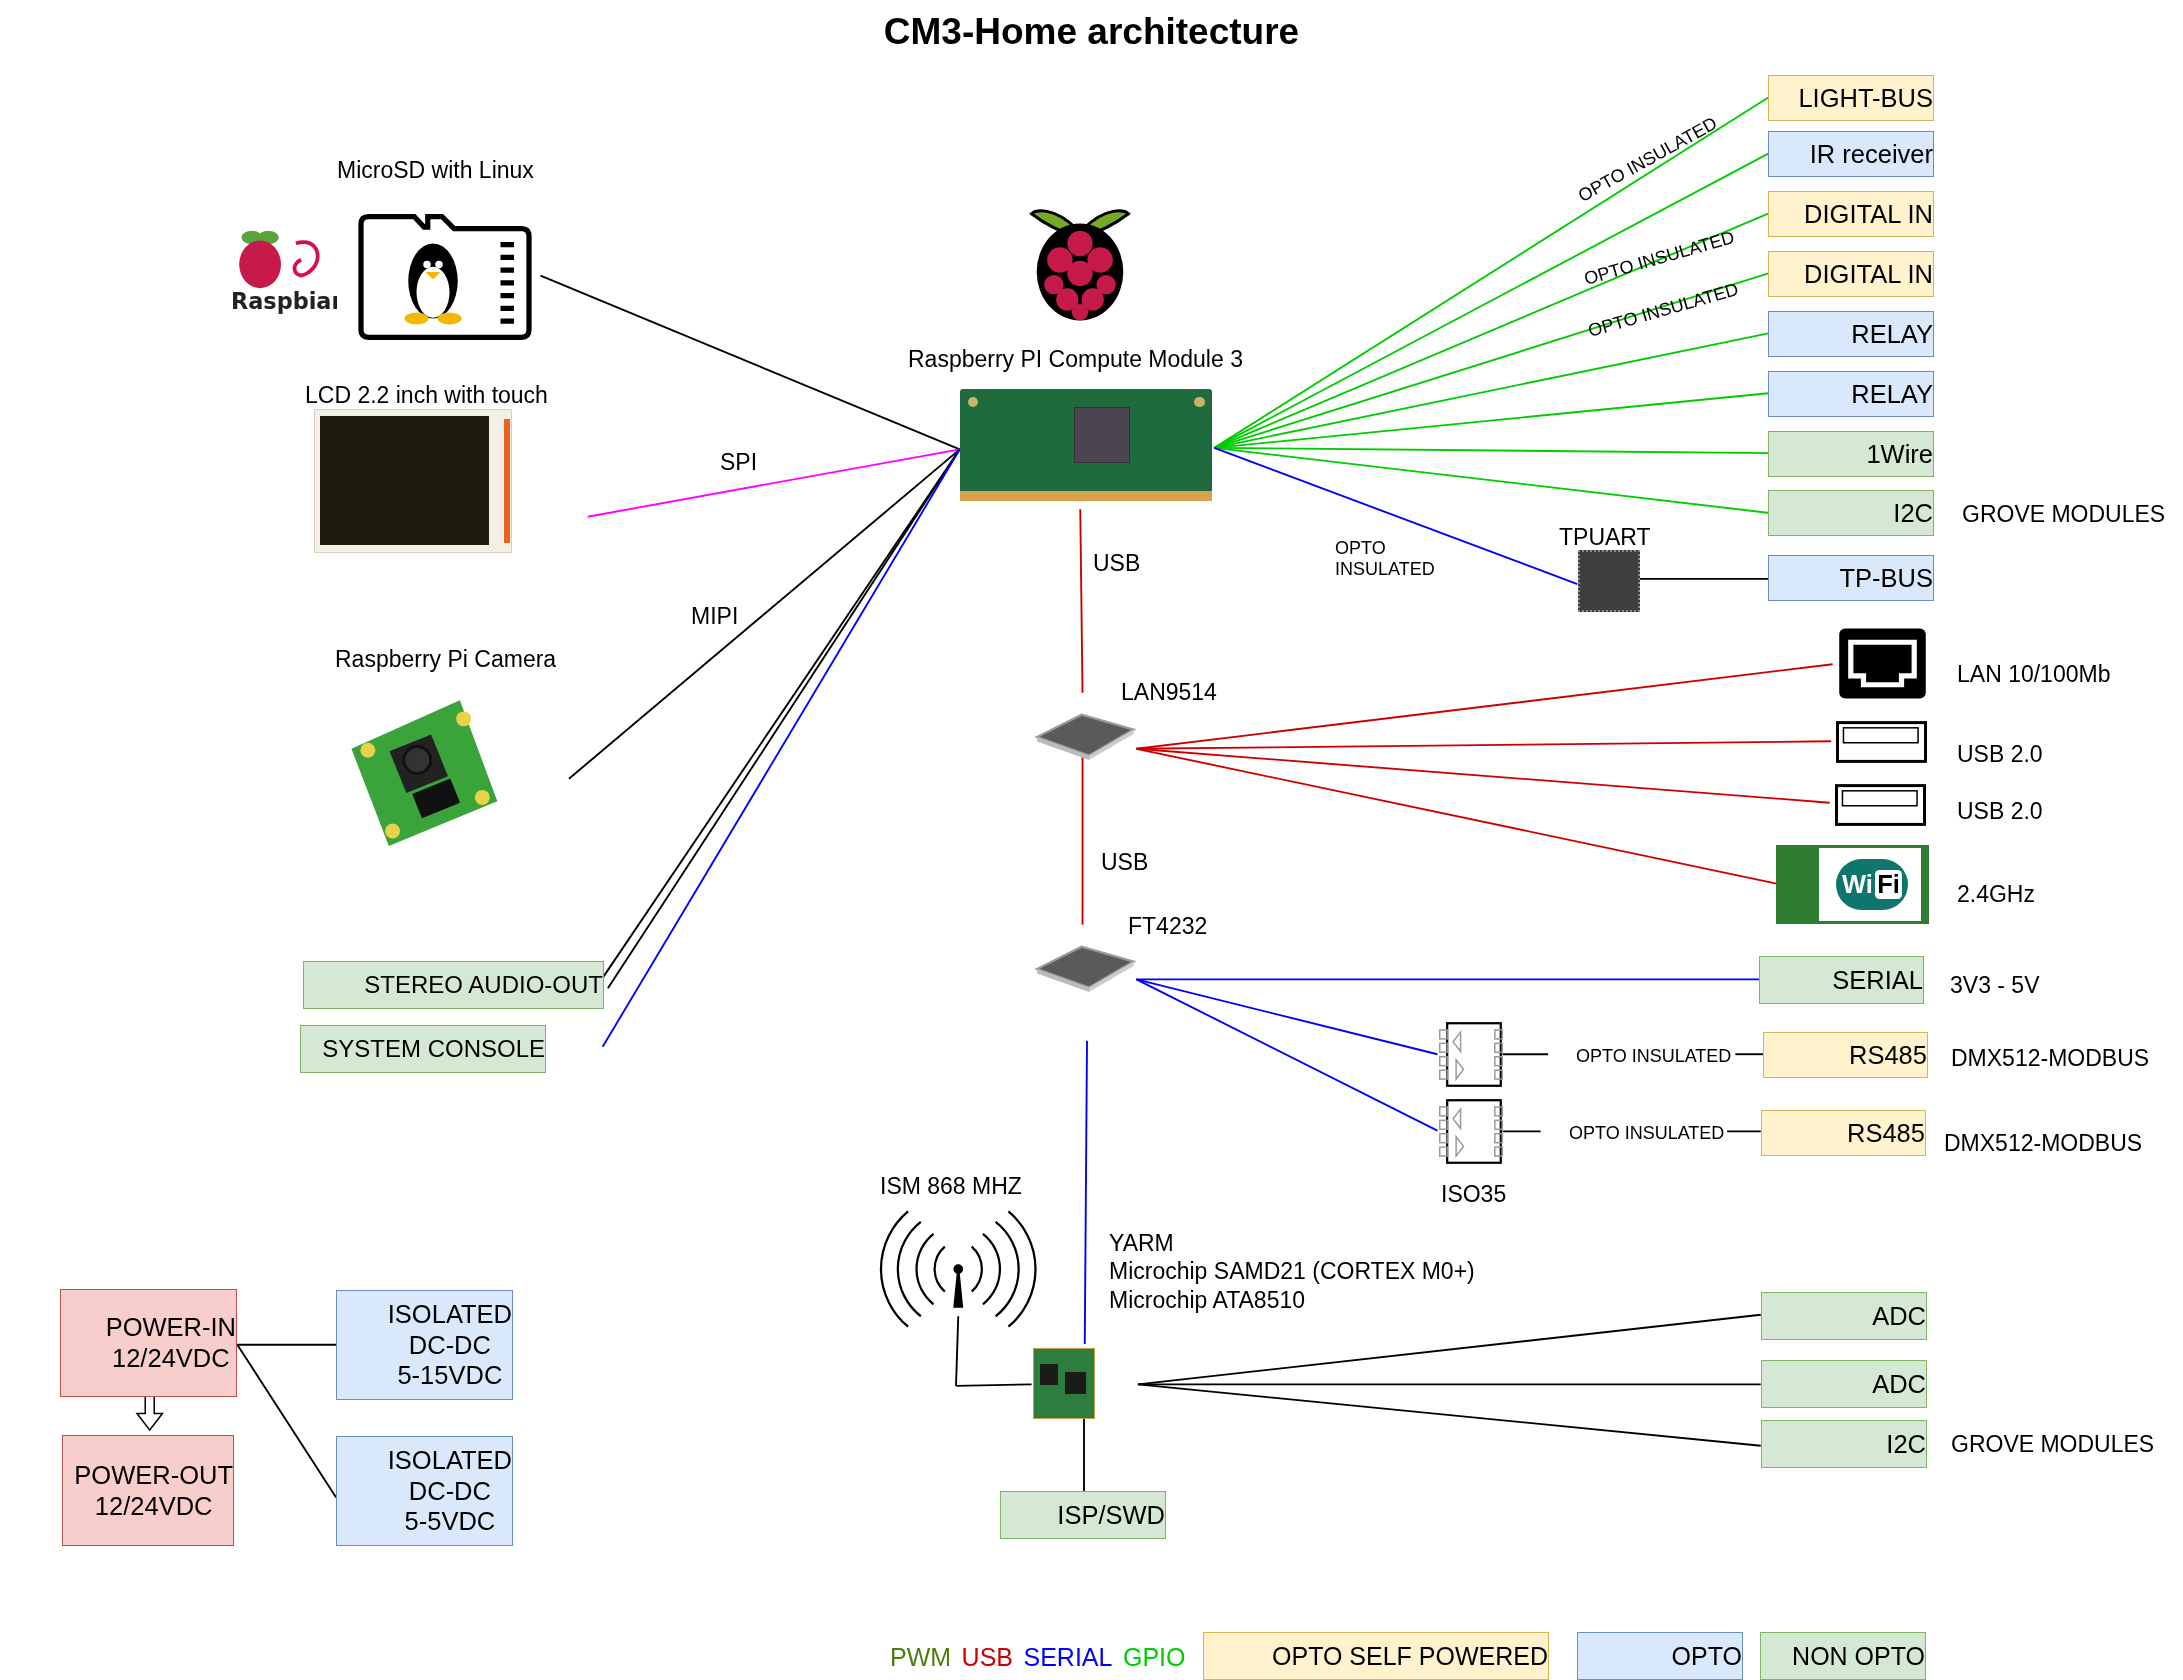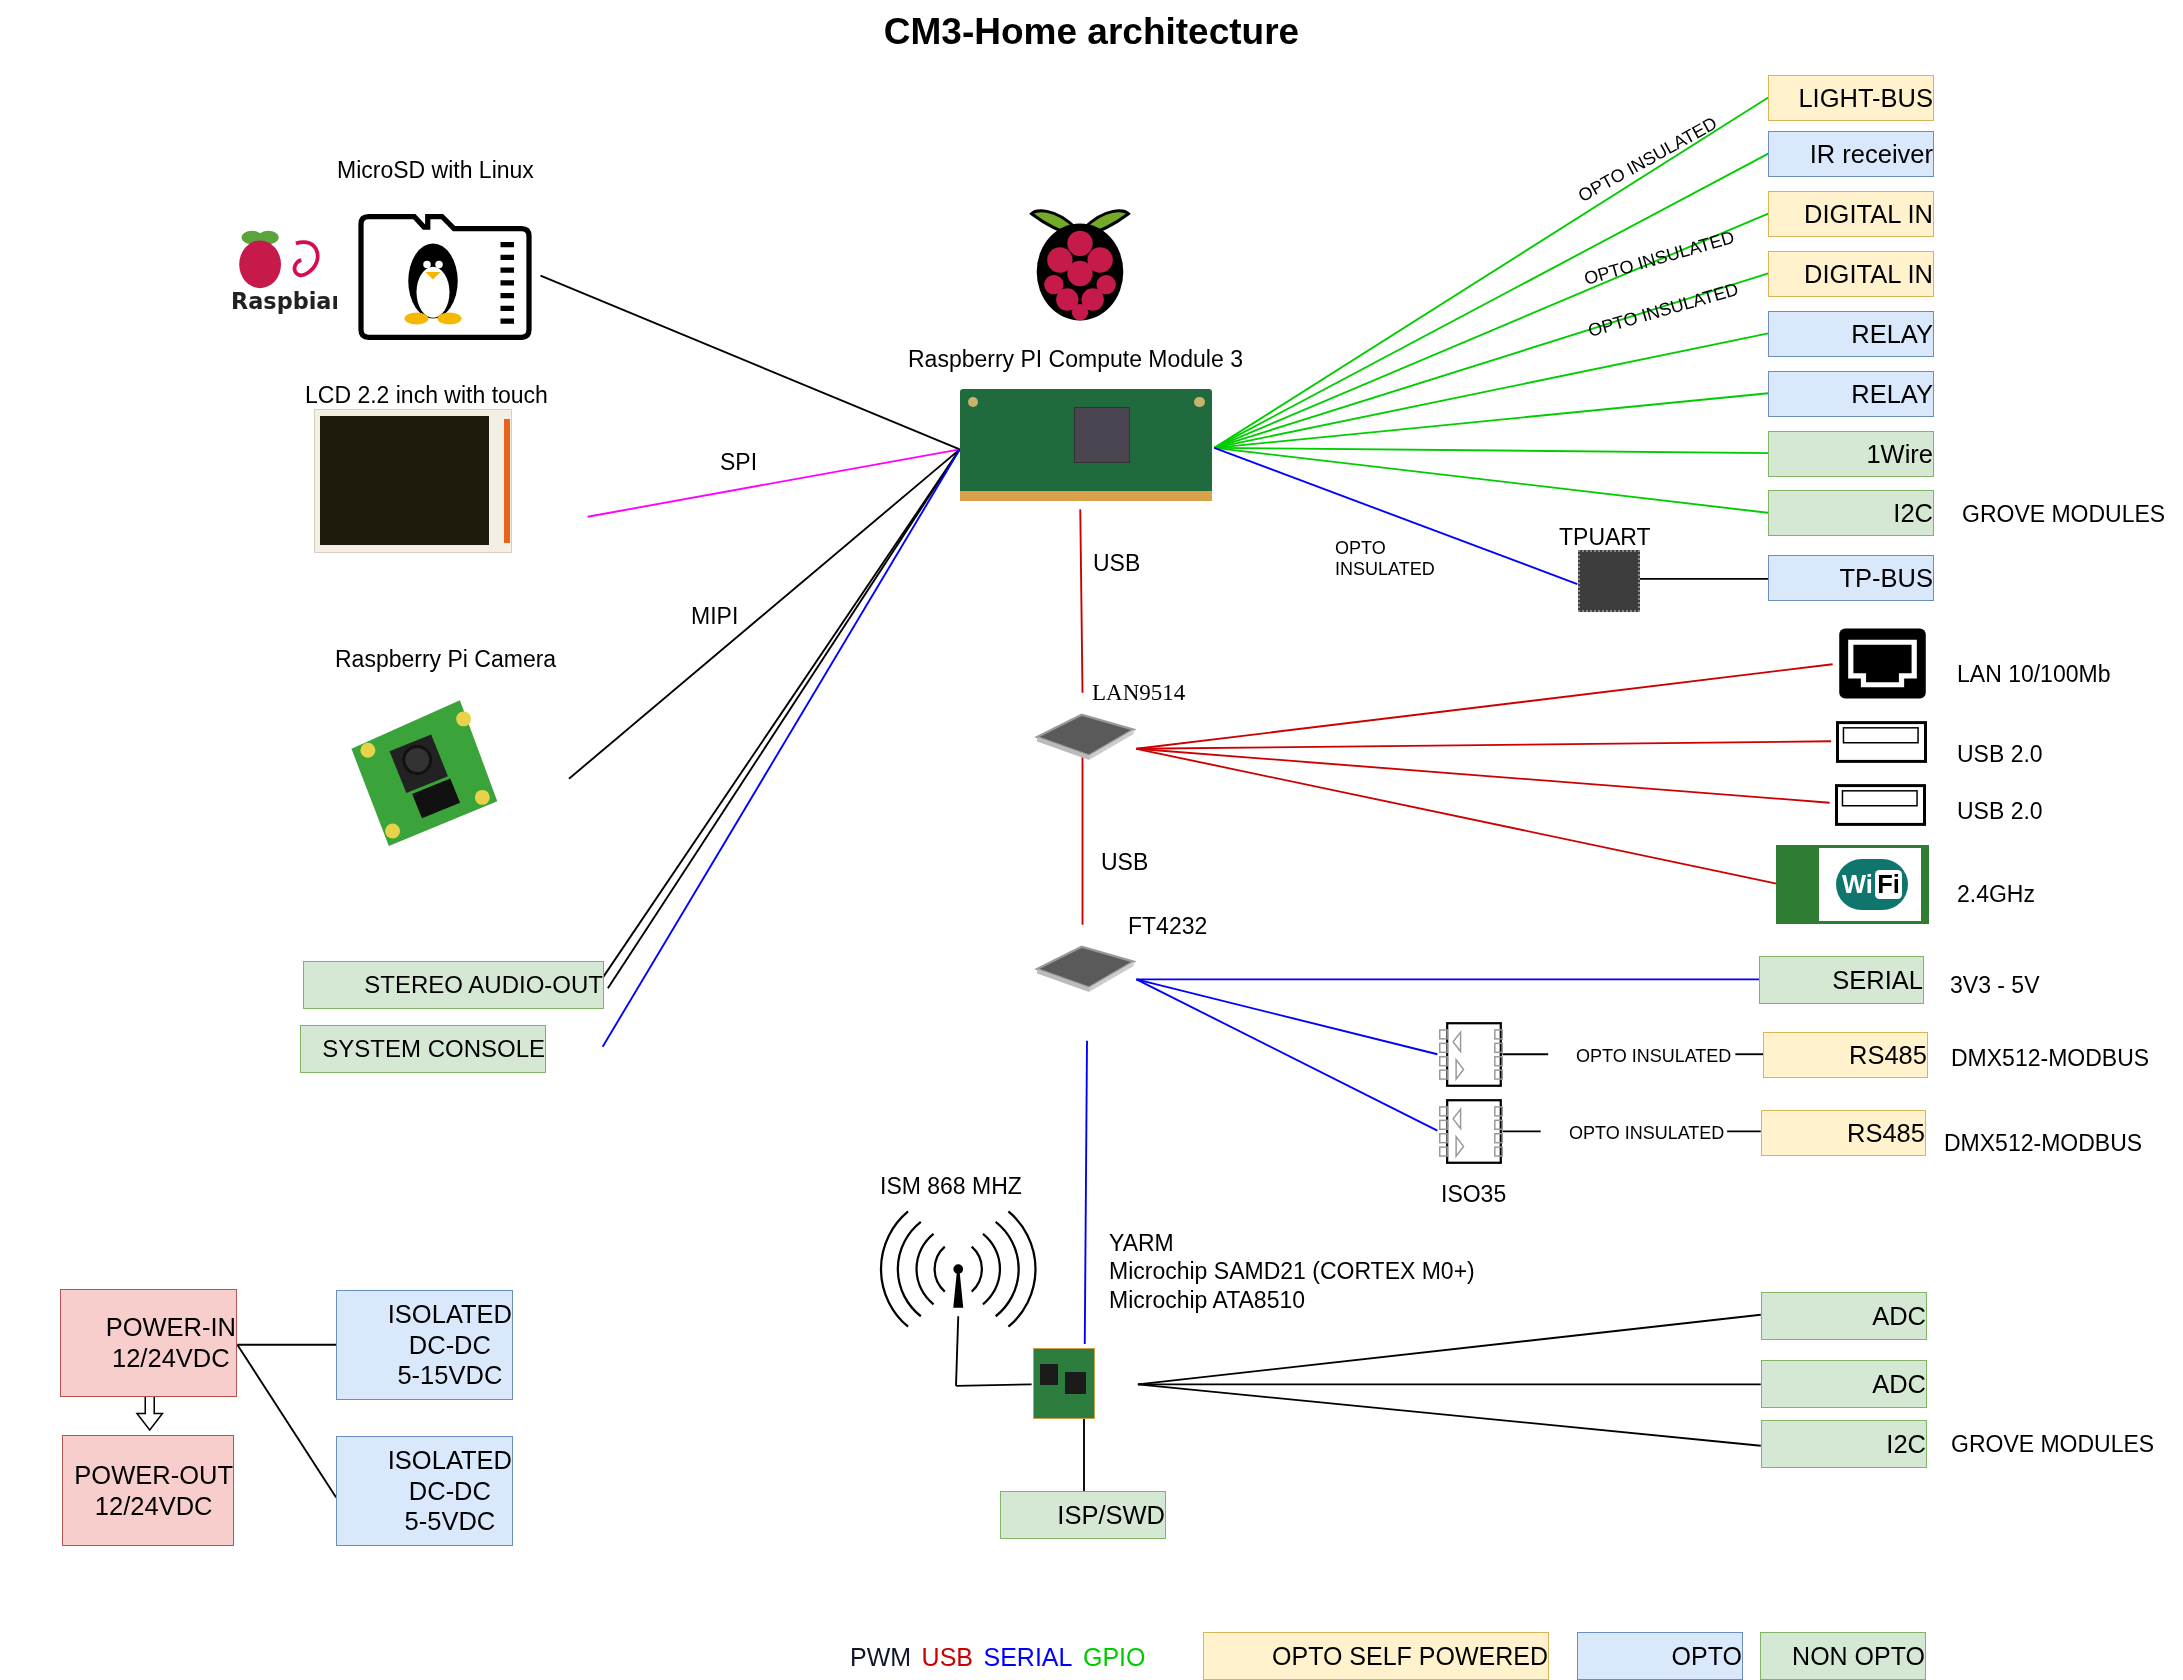--- a/index.html
+++ b/index.html
@@ -173,21 +173,21 @@
 </svg>
 <div class="lbl" style="left:908px; top:348px;">Raspberry PI Compute Module 3</div>
 <div class="img" style="left:960px; top:389px; width:252px; height:112px; background:#1f6b3e; border-radius:3px;">
   <div style="position:absolute; left:114px; top:18px; width:54px; height:54px; background:#4a4550; border:1.5px solid #333;"></div>
   <div style="position:absolute; left:0; bottom:0; width:252px; height:10.5px; background:#d9a24a;"></div>
   <div style="position:absolute; left:7.5px; top:7.5px; width:10.5px; height:10.5px; border-radius:50%; background:#c9b36a;"></div>
   <div style="position:absolute; right:7.5px; top:7.5px; width:10.5px; height:10.5px; border-radius:50%; background:#c9b36a;"></div>
 </div>
 
 <div class="lbl" style="left:1093px; top:552px;">USB</div>
-<div class="lbl" style="left:1092px; top:681px;font-family:Liberation Serif, serif;">LAN9514</div>
+<div class="lbl" style="left:1121px; top:681px;">LAN9514</div>
 <svg class="img" style="left:1029px; top:711px;" width="109" height="52" viewBox="0 0 145 70">
   <polygon points="10,35 70,5 140,25 80,60" fill="#5a5a5a" stroke="#999" stroke-width="3"></polygon>
   <polygon points="10,35 80,60 80,66 10,41" fill="#bbb"></polygon>
   <polygon points="80,60 140,25 140,31 80,66" fill="#ccc"></polygon>
 </svg>
 <div class="lbl" style="left:1101px; top:851px;">USB</div>
 <div class="lbl" style="left:1128px; top:915px;">FT4232</div>
 <svg class="img" style="left:1029px; top:943px;" width="109" height="52" viewBox="0 0 145 70">
   <polygon points="10,35 70,5 140,25 80,60" fill="#5a5a5a" stroke="#999" stroke-width="3"></polygon>
   <polygon points="10,35 80,60 80,66 10,41" fill="#bbb"></polygon>
@@ -351,21 +351,21 @@
     </div>
 </div>
 <div class="box blue" style="left:336px; top:1436px; width:177px; height:110px;">
   <div>
       <div>ISOLATED</div>
       <div>DC-DC</div>
       <div>5-5VDC</div>
     </div>
 </div>
 
-<div style="position:absolute; left:850px; top:1643px;" id="legend-lines"><span class="legend-word" style="color: #0f172a;">PWM</span><span class="legend-word" style="color: rgb(204, 0, 0);">USB</span><span class="legend-word" style="color: rgb(0, 0, 255);">SERIAL</span><span class="legend-word" style="color: rgb(0, 204, 0);">GPIO</span></div>
+<div style="position:absolute; left:850px; top:1643px;" id="legend-lines"><span class="legend-word" style="color: #4d7c0f; margin-left: 40px;">PWM</span><span class="legend-word" style="color: rgb(204, 0, 0);">USB</span><span class="legend-word" style="color: rgb(0, 0, 255);">SERIAL</span><span class="legend-word" style="color: rgb(0, 204, 0);">GPIO</span></div>
 <div id="legend-boxes">
     <div class="box yellow" style="left: 1203px; top: 1632px; width: 346px; height: 48px; font-size: 25px;">
       <span>OPTO SELF POWERED</span>
     </div>
     <div class="box blue" style="left: 1577px; top: 1632px; width: 166px; height: 48px; font-size: 25px;">
       <span>OPTO</span>
     </div>
     <div class="box green" style="left: 1760px; top: 1632px; width: 166px; height: 48px; font-size: 25px;">
       <span>NON OPTO</span>
     </div>

